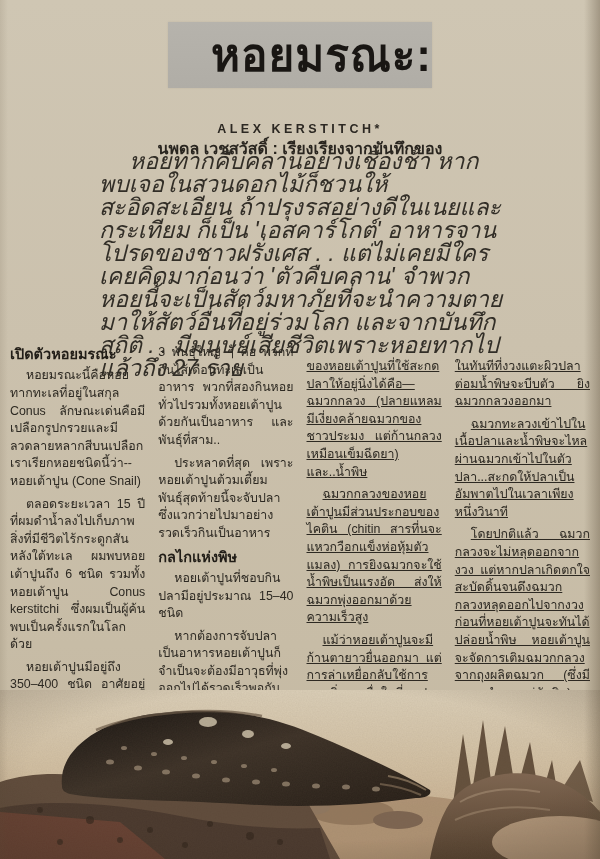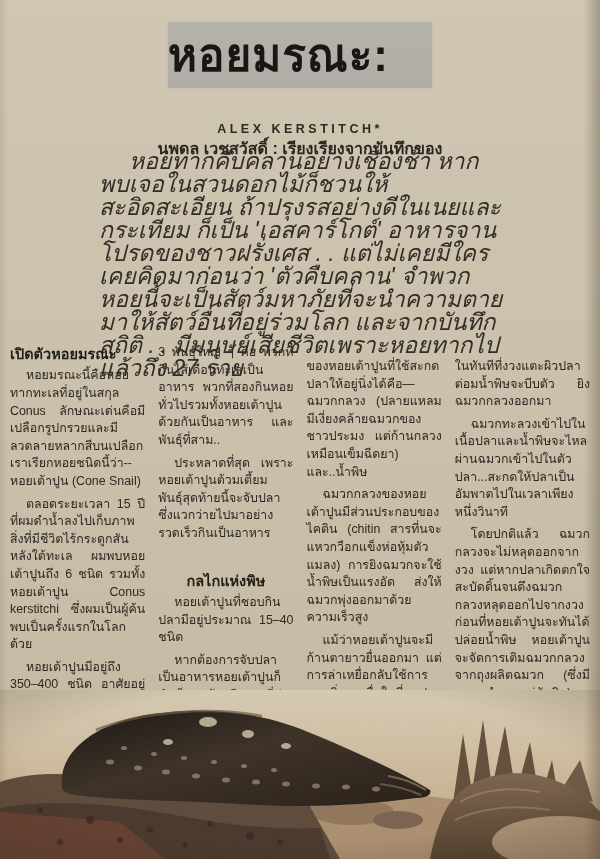--- a/index.html
+++ b/index.html
@@ -21,21 +21,21 @@
     pointer-events:none;
   }
   .page-edge-left{
     position:absolute;top:0;left:0;width:8px;height:100%;
     background:linear-gradient(270deg,rgba(88,74,54,0) 0%,rgba(88,74,54,.12) 100%);
     pointer-events:none;
   }
   .title-box{
     position:absolute;left:168px;top:22px;width:264px;height:66px;
     background:linear-gradient(180deg,#b6b3ac 0%,#b0ada6 100%);
-    display:flex;align-items:center;justify-content:flex-start;
+    display:flex;align-items:center;justify-content:flex-end;
     box-shadow:0 0 2px rgba(0,0,0,.08);
   }
   .title-text{
     font-size:44px;font-weight:900;color:#191613;
     letter-spacing:1px;line-height:1;
     transform:scaleY(1.05);
   }
   .byline{
     position:absolute;left:0;top:97px;width:600px;
     text-align:center;font-size:16px;font-weight:700;color:#29251f;margin-top:39px;
@@ -56,26 +56,26 @@
   }
   .col{
     flex:1 1 0;min-width:0;
     font-size:12.4px;line-height:17.6px;color:#2d2922;
     text-align:justify;
   }
   .col h3{
     margin:0 0 4px 0;font-size:14.5px;font-weight:800;color:#211d17;
     text-align:left;line-height:1.2;
   }
-  .col h3.mid{margin-top:30px;text-align:center;}
+  .col h3.mid{margin-top:6px;}
   .col p{margin:2px 0 5px 0;text-indent:16px;}
   .col p.cont{text-indent:0;}
   .pad1{padding-top:6px;}
   .pad2{padding-top:2px;}
-  .pad3{padding-top:16px;}
+  .pad3{padding-top:16px;text-decoration:underline;}
   .footnote{
     position:absolute;left:148px;top:650px;width:314px;
     border-top:1.5px solid #57503e;
     padding-top:5px;
     font-style:italic;font-size:11px;color:#3a352c;
     text-align:center;
   }
   .photo{
     position:absolute;left:0;top:690px;width:600px;height:169px;
     display:block;

